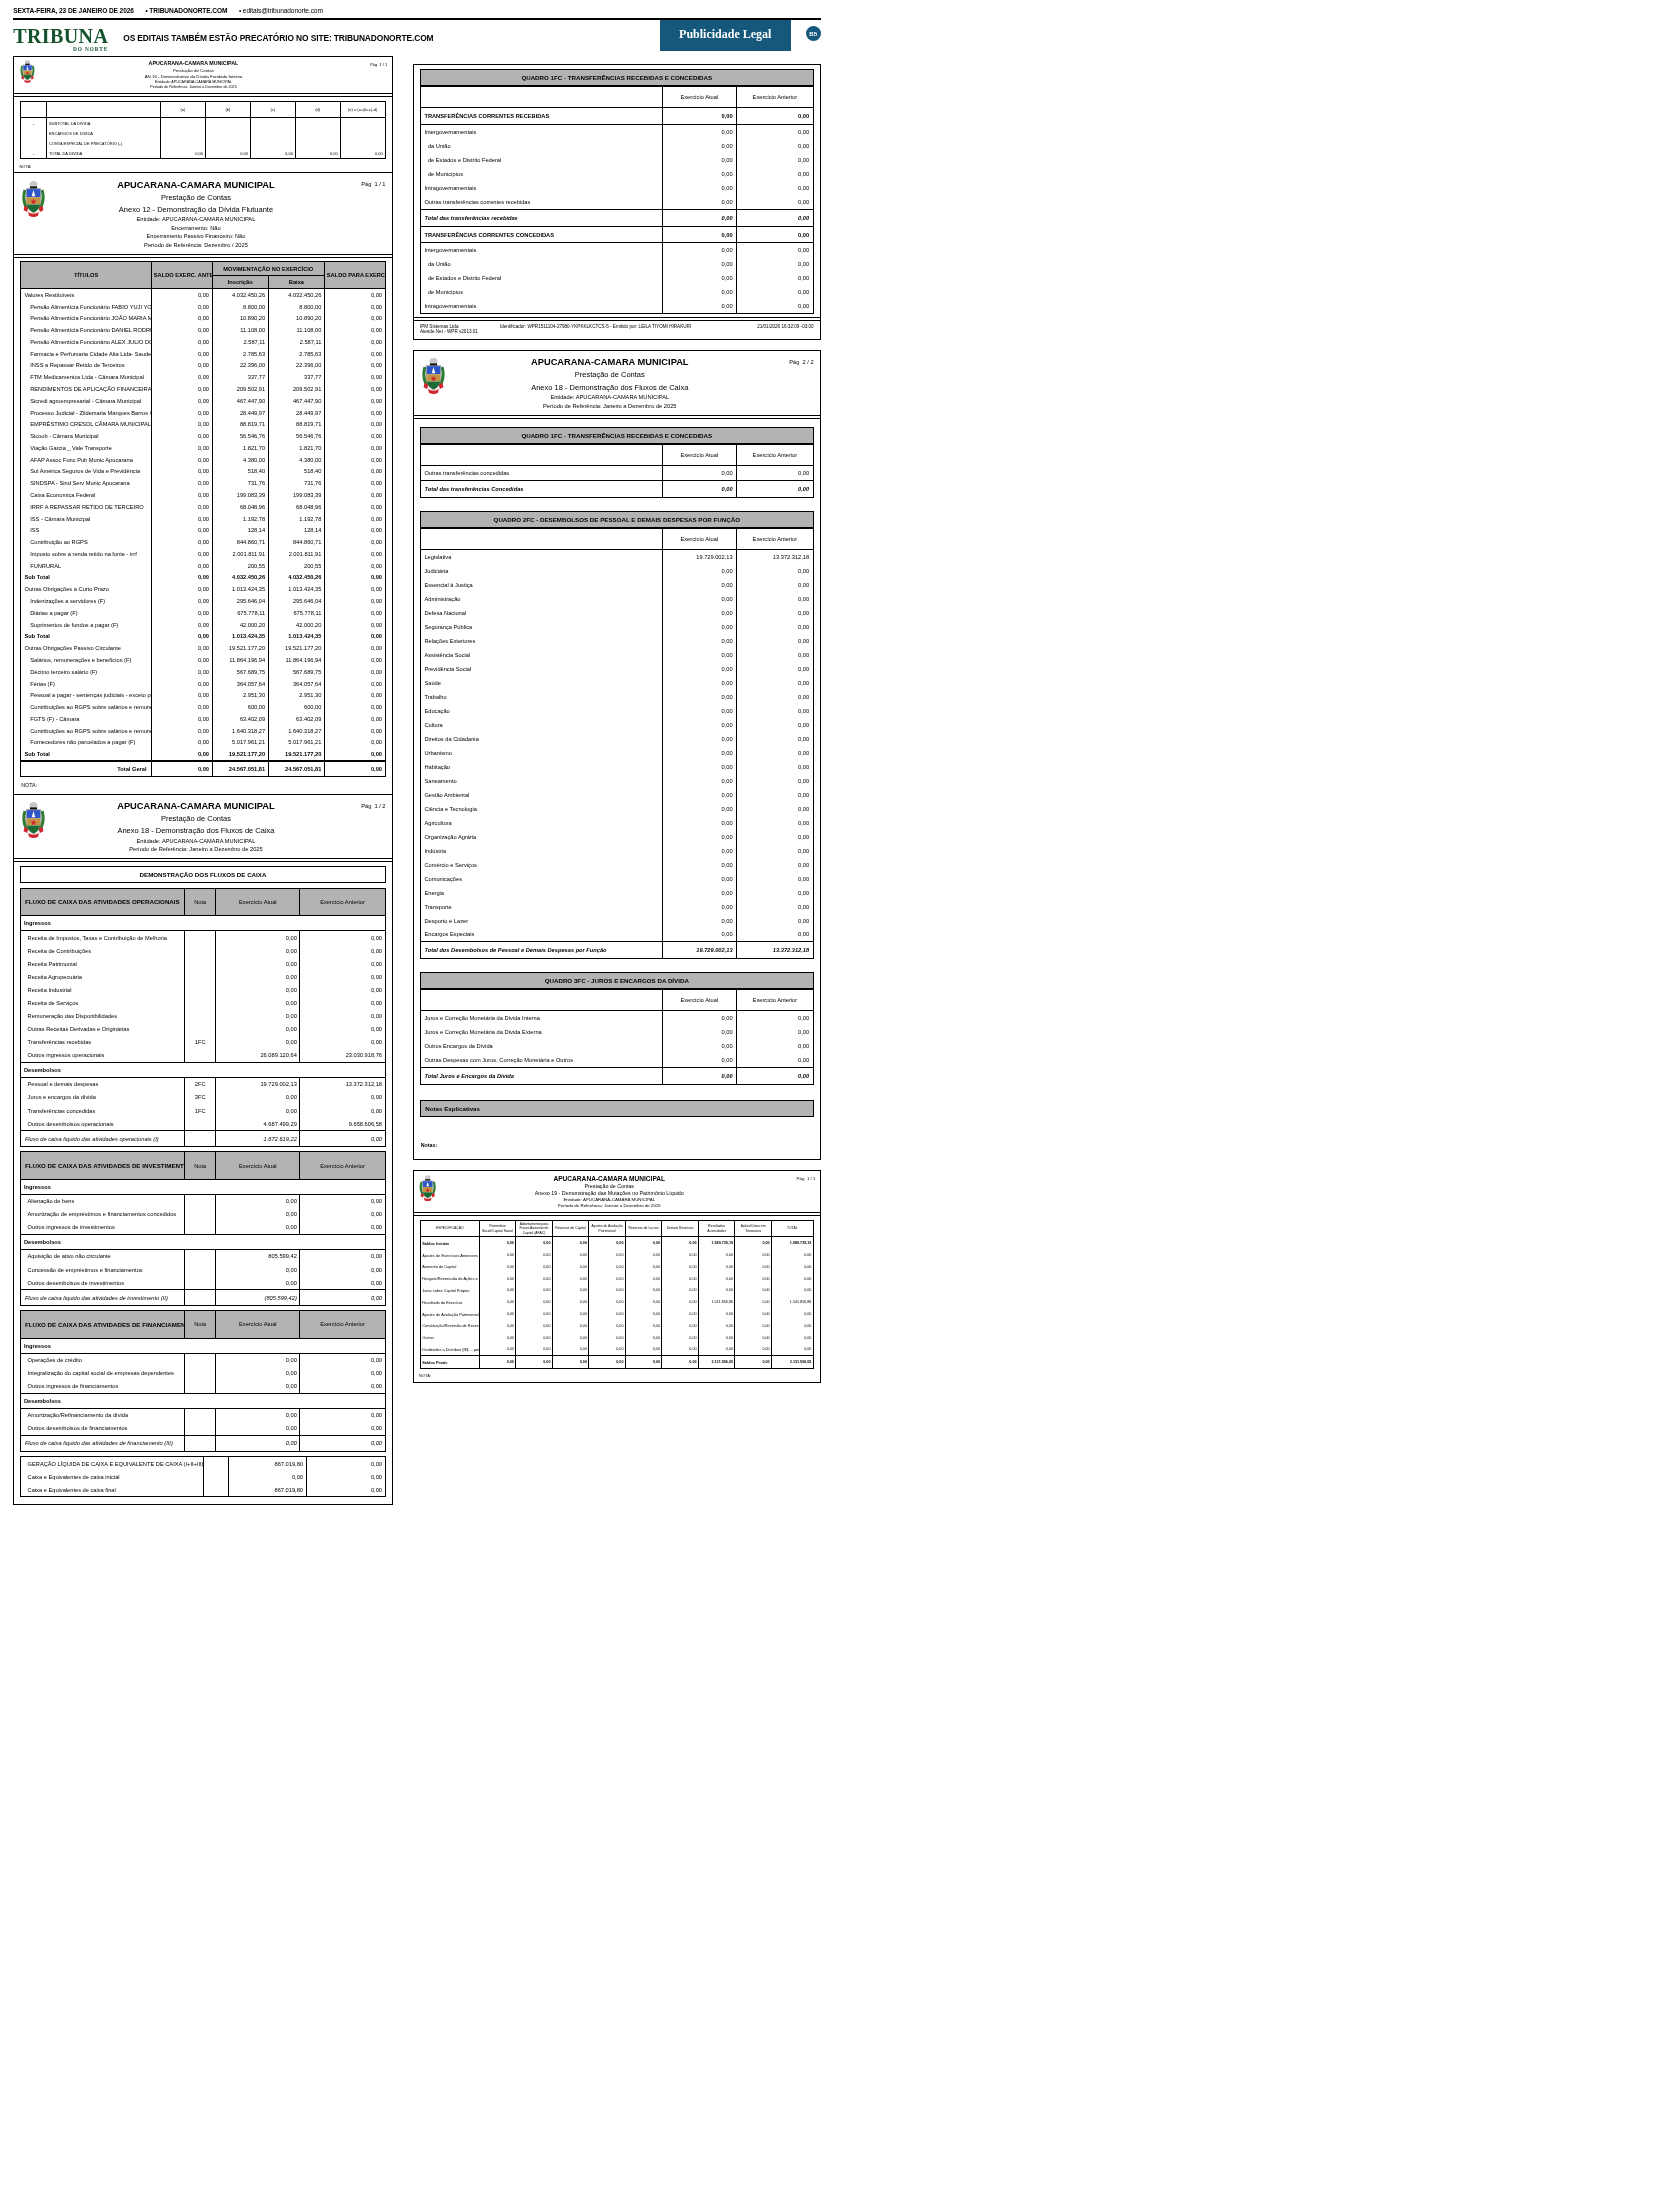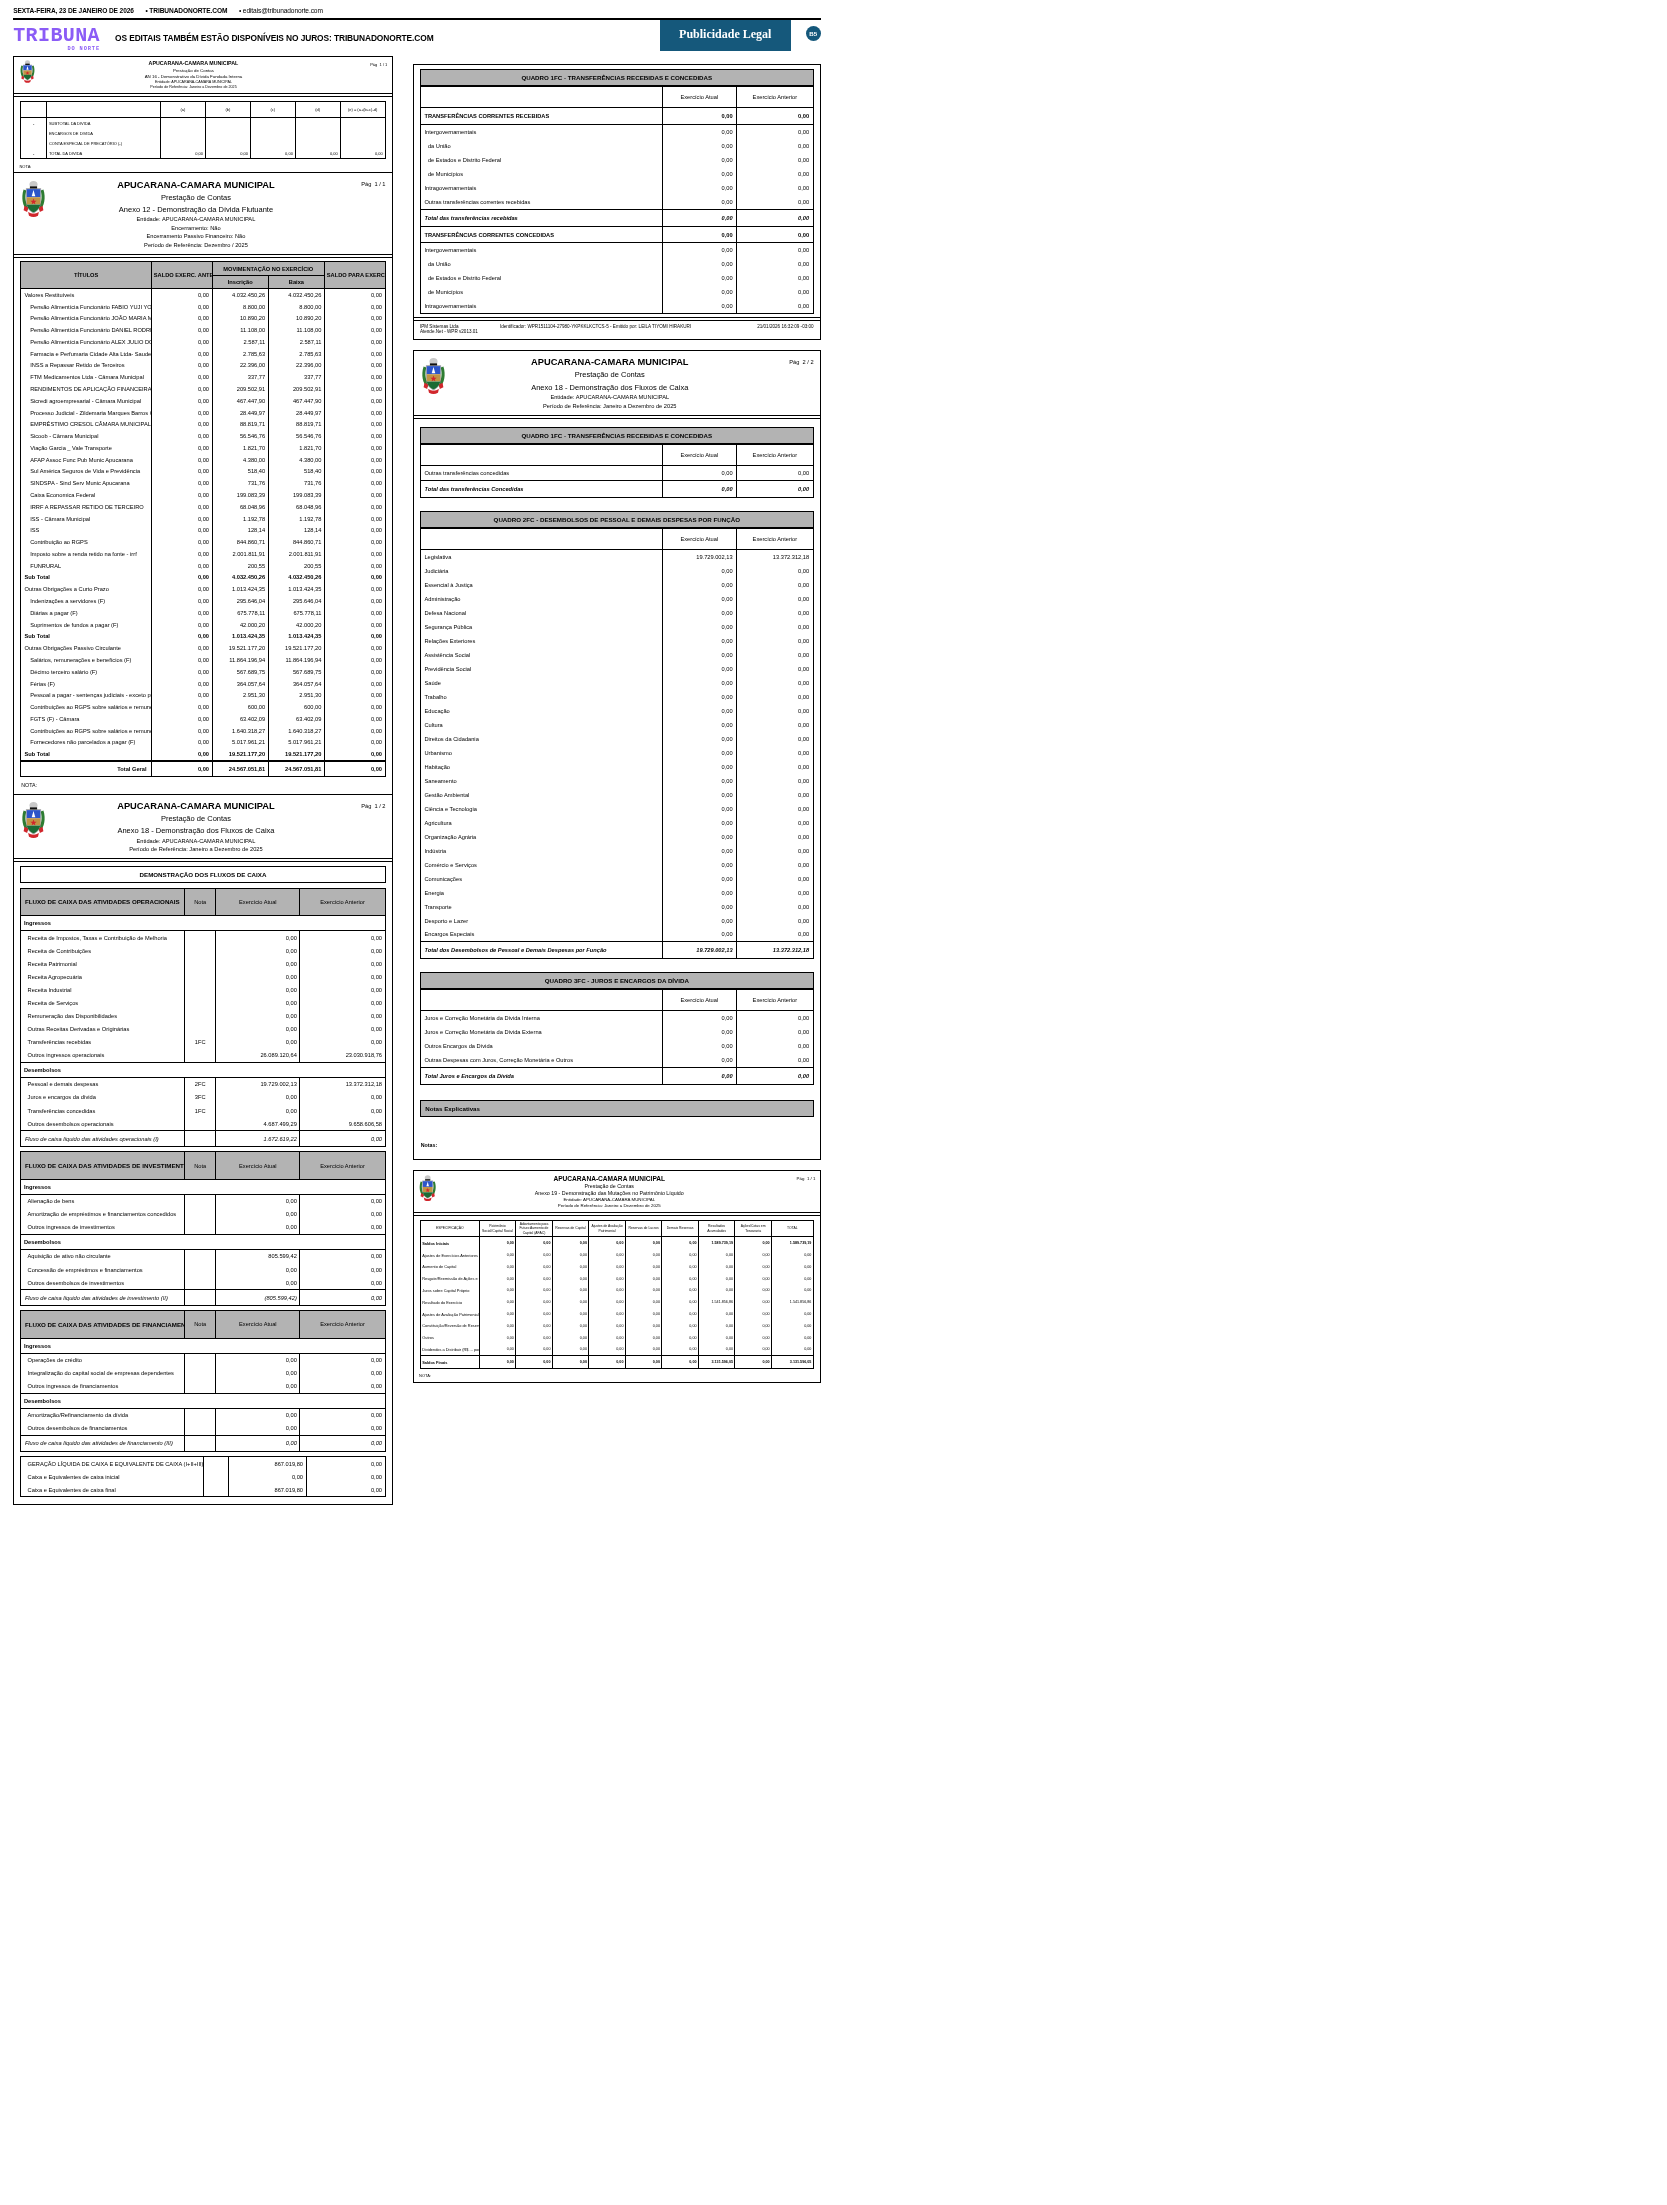--- a/index.html
+++ b/index.html
@@ -5,21 +5,21 @@
   html,body{margin:0;padding:0;background:#fff;}
   body{width:834px;min-height:1420px;font-family:"Liberation Sans",sans-serif;color:#000;-webkit-font-smoothing:antialiased;}
   
   .masthead{padding:7px 13.2px 0;}
   .mh-top{display:flex;align-items:baseline;gap:11.5px;font-size:6.6px;letter-spacing:-0.1px;}
   .mh-date{font-weight:600;}
   .mh-site{font-weight:800;}
   .mh-email{font-weight:500;}
   .mh-rule{border-top:2.6px solid #000;margin-top:4px;}
   .mh-bottom{display:flex;align-items:flex-start;gap:15px;position:relative;}
-  .logo{color:#8b5cf6;font-family:Liberation Mono, monospace;font-weight:700;font-size:20px;line-height:1;letter-spacing:0.4px;padding-top:6.2px;}
+  .logo{color:#14532d;font-family:Liberation Serif, serif;font-weight:700;font-size:20px;line-height:1;letter-spacing:0.4px;padding-top:6.2px;}
   .logo-sub{text-align:right;font-size:5.3px;font-weight:700;letter-spacing:0.9px;margin-top:0.9px;}
   .mh-strip{font-weight:800;font-size:8.4px;letter-spacing:-0.1px;padding-top:13.2px;flex:1;}
   .pub-box{background:#15587B;color:#fff;font-family:"Liberation Serif",serif;font-size:12px;font-weight:600;padding:7px 19.4px 8.8px;margin-top:0;}
   .page-badge{width:15px;height:15px;border-radius:50%;background:#15587B;color:#fff;display:flex;align-items:center;justify-content:center;font-weight:700;font-size:6.2px;margin-top:6.2px;}
   
   .content{display:flex;gap:20px;padding:3.5px 13.2px 10.6px;align-items:flex-start;}
   .col-left{width:386px;display:flex;flex-direction:column;}
   .col-right{width:415px;display:flex;flex-direction:column;padding-top:8px;}
   .doc{border:0.9px solid #000;background:#fff;}
   .col-left .doc + .doc{border-top:none;}
@@ -116,21 +116,21 @@
     <span class="mh-date">SEXTA-FEIRA, 23 DE JANEIRO DE 2026</span>
     <span class="mh-site"><span>•</span> <span>TRIBUNADONORTE.COM</span></span>
     <span class="mh-email"><span>•</span> <span>editais@tribunadonorte.com</span></span>
   </div>
   <div class="mh-rule"></div>
   <div class="mh-bottom">
     <div class="logo">
       <span>TRIBUNA</span>
       <div class="logo-sub">DO NORTE</div>
     </div>
-    <div class="mh-strip">OS EDITAIS TAMBÉM ESTÃO DISPONÍVEIS NO JUROS:  TRIBUNADONORTE.COM</div>
+    <div class="mh-strip">OS EDITAIS TAMBÉM ESTÃO PRECATÓRIO NO SITE:  TRIBUNADONORTE.COM</div>
     <div class="pub-box">Publicidade Legal</div>
     <div class="page-badge">B5</div>
   </div>
 </header>
 
 <div class="content">
 
   <div class="col-left">
 
     <section class="doc">

